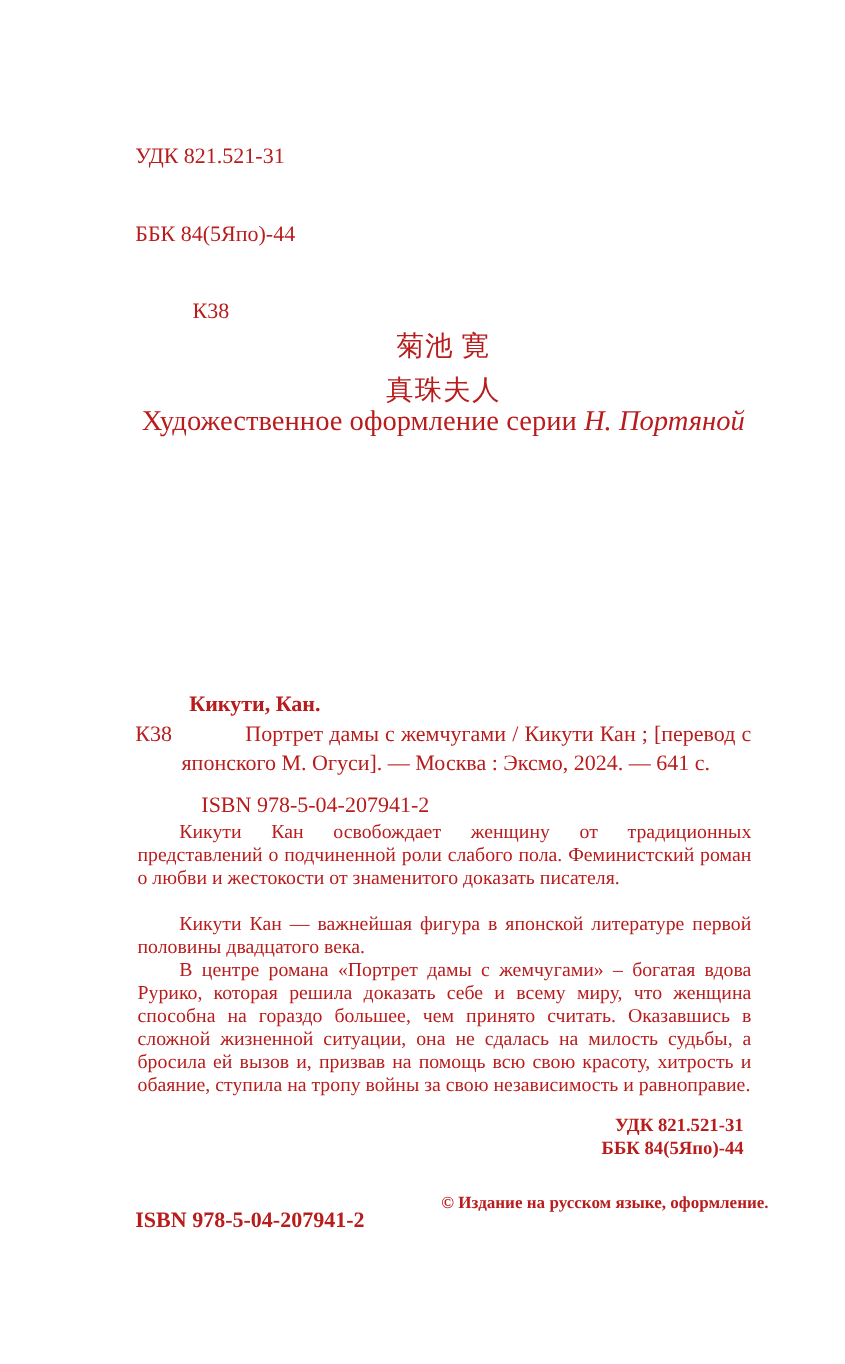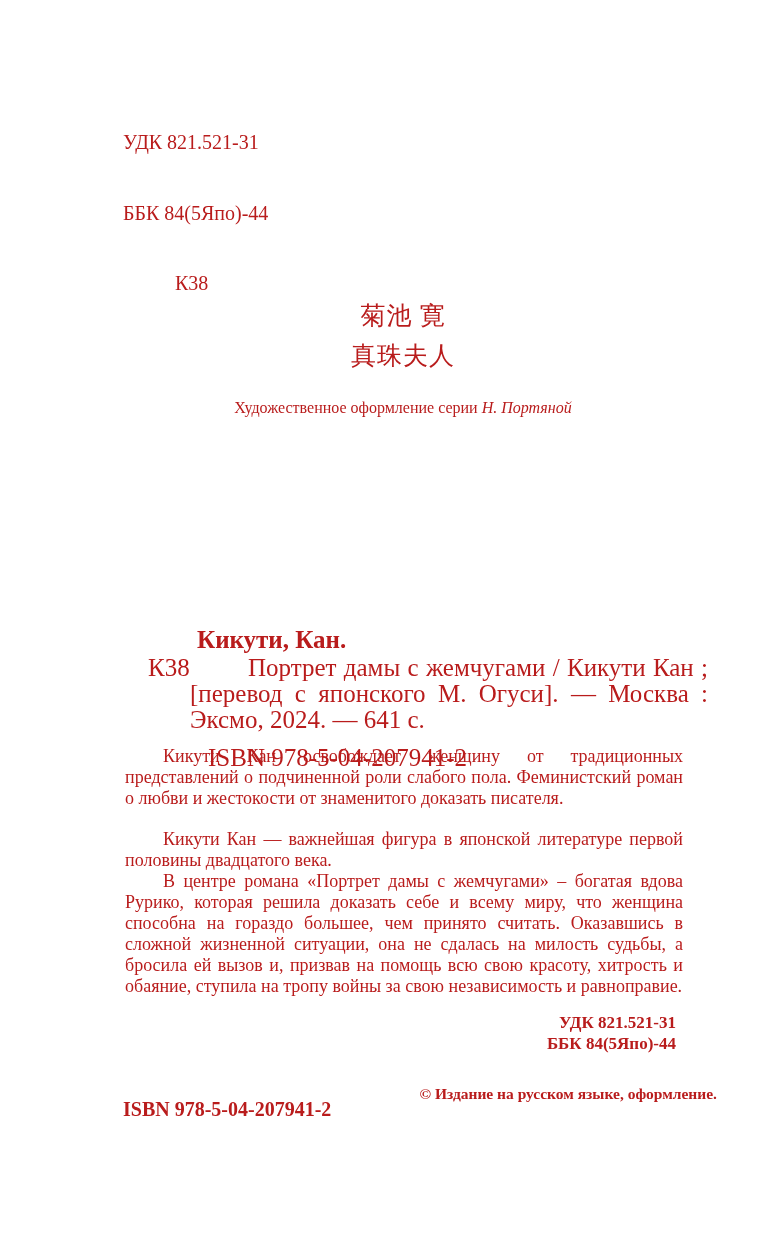--- a/index.html
+++ b/index.html
@@ -36,36 +36,35 @@
     text-align: center;
     font-size: 25px;
     line-height: 40px;
     letter-spacing: 1px;
   }
 
   
   .series {
     position: absolute;
     left: 123px;
-    top: 396px;
+    top: 371px;
     width: 560px;
     text-align: center;
-    font-size: 16px;
+    font-size: 26px;
     line-height: 24px;
   }
   .series .it { font-style: italic; }
 
   
   .bib {
     position: absolute;
     left: 123px;
     top: 628px;
     width: 560px;
-    font-size: 25px;
-    margin-left: 25px;
+    font-size: 20px;
   }
   .bib-author {
     margin-left: 49px;
     font-weight: bold;
     line-height: 24px;
   }
   .bib-entry {
     position: relative;
     margin-top: 3px;
     margin-left: 42px;
@@ -120,21 +119,21 @@
     top: 1097px;
     font-weight: bold;
     font-size: 20px;
     line-height: 24px;
   }
   .copyright {
     position: absolute;
     left: 383px;
     top: 1085px;
     width: 334px;
-    text-align: right;
+    text-align: center;
     font-weight: bold;
     font-size: 15.5px;
     line-height: 18.5px;
   }
 </style>
 </head>
 <body>
 
 <div class="page">
 

